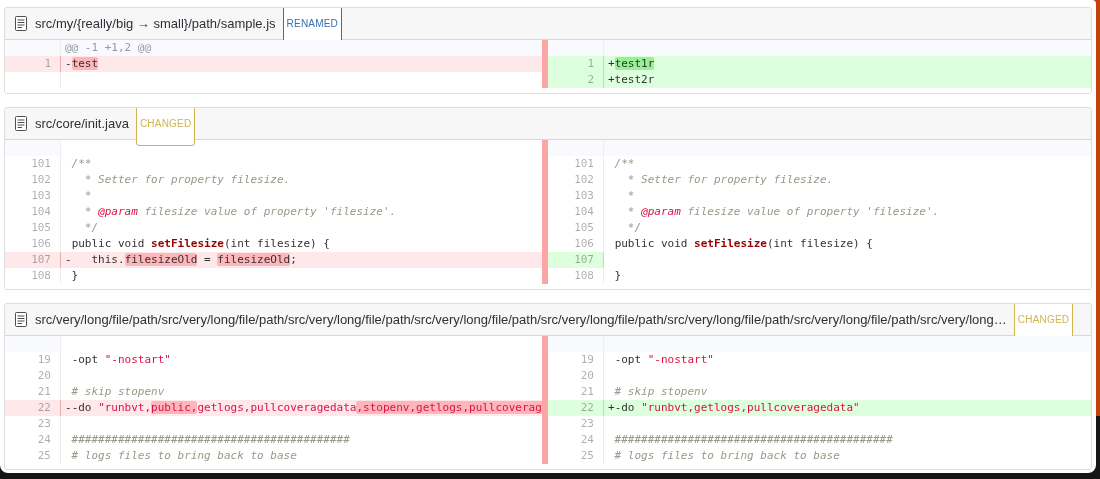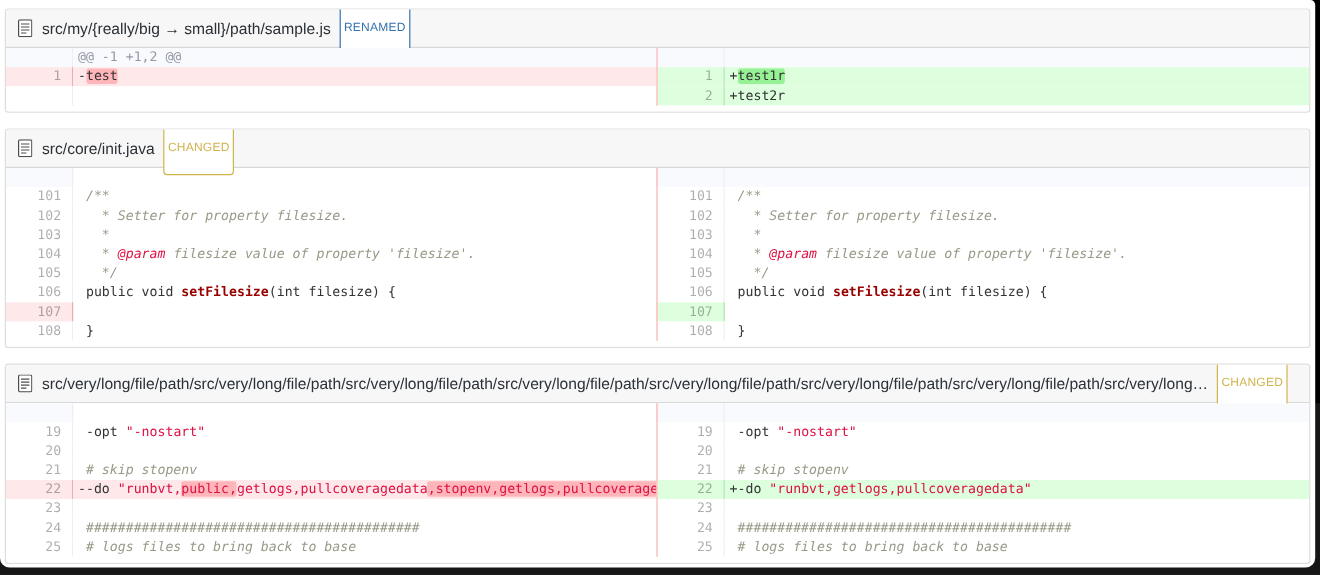--- a/index.html
+++ b/index.html
@@ -1,34 +1,34 @@
 <!DOCTYPE html>
 <html><head>
 <meta charset="utf-8">
 <style>
   html,body{margin:0;padding:0;width:1100px;height:479px;overflow:hidden;background:#161616;}
-  .screen{position:relative;width:1100px;height:336px;background:#000000;}
+  .screen{position:relative;width:1100px;height:416px;background:#c2410c;}
   .page{position:absolute;top:0;left:0;width:1096px;height:473px;background:#ffffff;
         border-radius:0 4px 8px 8px;overflow:hidden;}
   .content{padding:7px 4px;}
 
   .file{border:1px solid #ddd;border-radius:3px;margin-bottom:13px;background:#fff;overflow:hidden;}
   .file-header{height:32px;box-sizing:border-box;background:#f7f7f7;border-bottom:1px solid #d8d8d8;
                display:flex;align-items:center;padding:0 10px;
                font-family:"Liberation Sans","DejaVu Sans",sans-serif;font-size:13px;color:#2b3137;}
   .file-icon{display:inline-flex;margin-right:8px;flex:none;}
   .file-name{white-space:nowrap;overflow:hidden;text-overflow:ellipsis;flex:0 1 auto;min-width:0;}
   .tag{flex:none;margin-left:7px;font-size:10px;line-height:12px;padding:15px 3px;border-radius:3px;
        background:#fff;letter-spacing:.2px;}
   .tag-renamed{color:#3572b0;border:1px solid #3572b0;}
   .tag-changed{color:#d0b44c;border:1px solid #d0b44c;}
 
   .file-body{display:flex;padding-bottom:5px;background:#fff;}
   .pane{width:50%;overflow:hidden;}
-  .pane-left{border-right:1px solid #fca5a5;box-sizing:border-box;}
+  .pane-left{border-right:6px solid #fca5a5;box-sizing:border-box;}
   .row{display:flex;height:16px;line-height:16px;
        font-family:"DejaVu Sans Mono","Liberation Mono",monospace;font-size:11px;}
   .num{width:56px;flex:none;box-sizing:border-box;text-align:right;padding-right:9px;
        color:rgba(0,0,0,0.32);border-right:1px solid #eee;}
   .code{flex:1;min-width:0;overflow:hidden;white-space:pre;padding:0 4px;color:#333;}
 
   .t-h .num,.t-h .code{background:#f8fafd;}
   .t-h .code{color:#9399a6;}
   .t-cx .num,.t-cx .code{background:#fff;}
   .t-e .num,.t-e .code{background:#fff;}
@@ -134,20 +134,21 @@
               <div class="row t-cx">
                 <div class="num">105</div>
                 <div class="code"><span class="sc">   */</span></div>
               </div>
               <div class="row t-cx">
                 <div class="num">106</div>
                 <div class="code"><span> </span><span class="sk">public void </span><span class="st">setFilesize</span><span>(</span><span class="sk">int</span><span> filesize) {</span></div>
               </div>
               <div class="row t-d">
                 <div class="num">107</div>
+                <div class="code"><span>-</span><span>   </span><span class="sk">this.</span><span class="hl">filesizeOld</span><span> = </span><span class="hl">filesizeOld</span><span>;</span></div>
               </div>
               <div class="row t-cx">
                 <div class="num">108</div>
                 <div class="code"><span> }</span></div>
               </div>
             </div>
             <div class="pane pane-right">
               <div class="row t-h">
                 <div class="num"></div>
                 <div class="code"></div>

